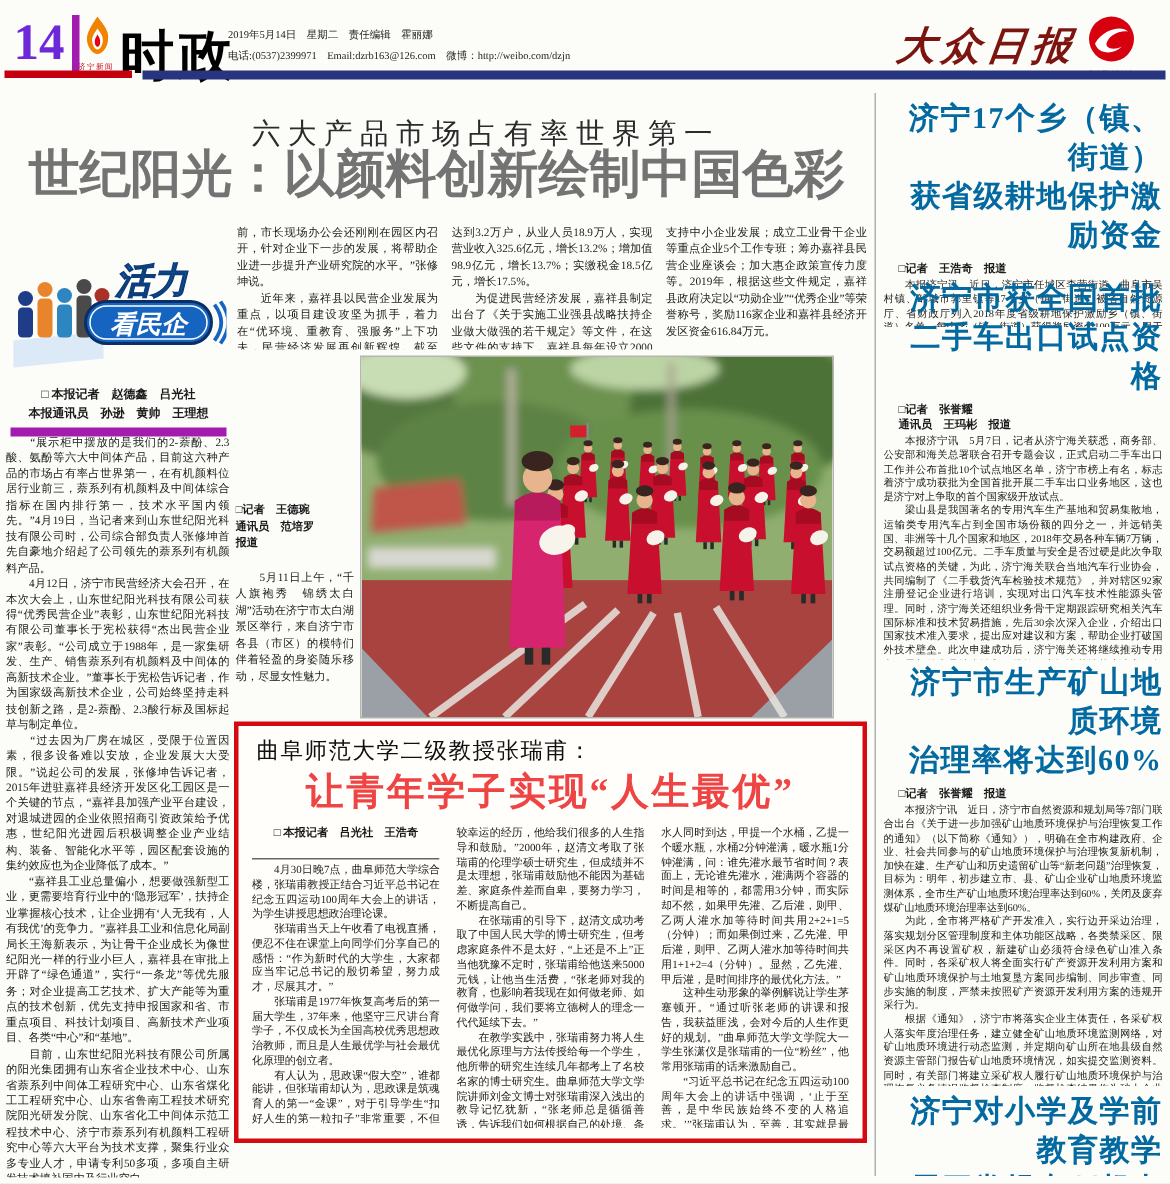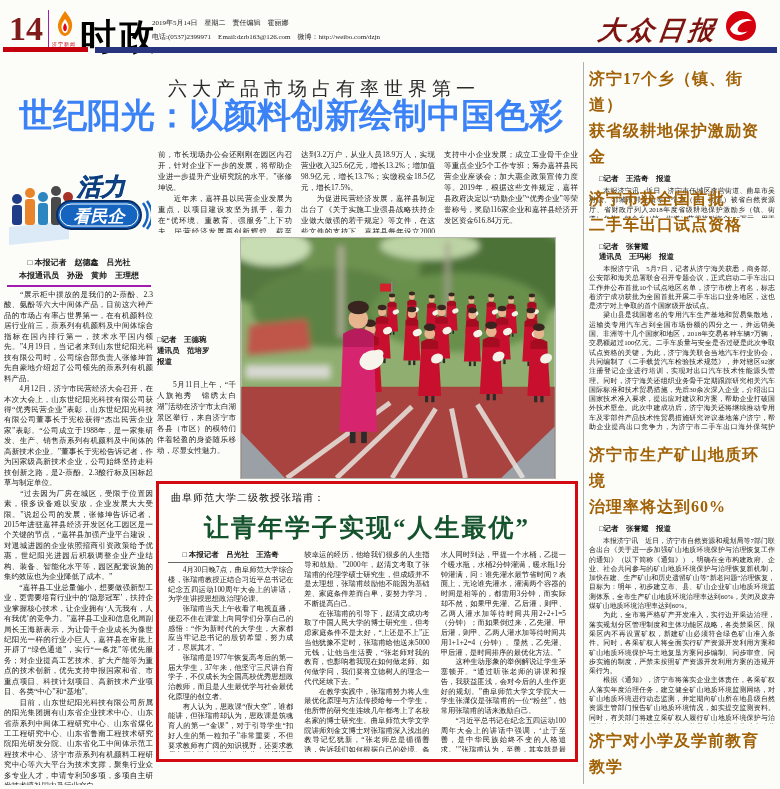--- a/index.html
+++ b/index.html
@@ -1,62 +1,62 @@
 <!DOCTYPE html>
 <html><head>
 <meta charset="utf-8">
 <style>
   html,body{margin:0;padding:0;background:#e9e7e2;}
   .page{position:relative;width:780px;height:789px;background:#fcfcf9;overflow:hidden;
         font-family:"Liberation Serif","DejaVu Serif",serif;color:#1a1a1a;}
   
   .pageno{position:absolute;left:4px;top:10px;width:44px;height:38px;text-align:center;
-          font:700 34px "Liberation Serif",serif;color:#7f1d1d;border-right:1px solid #a21caf;}
+          font:700 34px "Liberation Serif",serif;color:#6d28d9;border-right:5px solid #a21caf;}
   .flame{position:absolute;left:55px;top:11px;}
   .edition{position:absolute;left:52px;top:41px;font-size:5px;color:#c40010;letter-spacing:1px;}
   .section{position:absolute;left:80px;top:13px;font-family:"Liberation Sans","DejaVu Sans",sans-serif;
            font-weight:900;font-size:36px;letter-spacing:3px;color:#000;}
   .dateline{position:absolute;left:152px;top:18px;font-size:7px;color:#222;}
   .contactline{position:absolute;left:152px;top:32px;font-size:7px;color:#222;}
   .paper{position:absolute;right:62px;top:13px;font-size:26px;font-weight:700;font-style:italic;
          color:#7c1410;letter-spacing:4px;transform:skewX(-7deg);}
   .badge{position:absolute;right:20px;top:9px;}
   .bar-red{position:absolute;left:3px;top:47px;width:85px;height:5px;background:#c4000f;}
   .bar-blue{position:absolute;left:95px;top:47px;width:682px;height:6px;background:#26357e;}
   .vsep-right{position:absolute;left:583px;top:62px;height:722px;width:1px;background:#b0b0b0;}
   
   .kicker{position:absolute;left:168px;top:76px;font-size:19px;letter-spacing:5px;color:#2b2b2b;}
   .headline{position:absolute;left:2px;top:93px;width:578px;text-align:center;
-            font-family:"Liberation Sans","DejaVu Sans",sans-serif;font-weight:900;font-size:34px;color:#3b82f6;}
+            font-family:"Liberation Sans","DejaVu Sans",sans-serif;font-weight:900;font-size:34px;color:#737373;}
   .midcols{position:absolute;left:158px;top:149px;width:420px;height:84px;display:flex;gap:9px;overflow:hidden;justify-content:space-between;}
   .midcol{flex:1;font-size:7.5px;line-height:11px;text-align:justify;white-space:pre-line;overflow:hidden;}
   .promo{position:absolute;left:5px;top:161px;}
   .lead-byline{position:absolute;left:7px;top:256px;width:144px;text-align:center;font-size:8px;font-weight:700;
-               line-height:13px;border-bottom:2px solid #a21caf;padding-bottom:3px;}
+               line-height:13px;border-bottom:6px solid #a21caf;padding-bottom:3px;}
   .lead-body{position:absolute;left:4px;top:290px;width:149px;height:495px;font-size:7.5px;line-height:10.45px;
              text-align:justify;white-space:pre-line;overflow:hidden;}
   
   .photo-frame{position:absolute;left:240px;top:237px;width:316px;height:242px;border:1px solid #b5b5b0;box-sizing:border-box;}
   .photo-caption{position:absolute;left:157px;top:334px;width:79px;height:141px;font-size:7.5px;line-height:11px;overflow:hidden;}
   .cap-byline{font-weight:700;white-space:pre-line;}
   .cap-text{white-space:pre-line;text-align:justify;margin-top:12px;}
   
   .feature{position:absolute;left:156px;top:481px;width:422px;height:281px;border:3px solid #d40a12;box-sizing:border-box;background:#fffefb;}
-  .feature-kicker{position:absolute;left:12px;top:7px;font-size:10px;letter-spacing:1px;color:#101010;}
+  .feature-kicker{position:absolute;left:12px;top:7px;font-size:15px;letter-spacing:1px;color:#101010;}
   .feature-title{position:absolute;left:0;top:27px;width:100%;text-align:center;font-weight:700;font-size:25px;
-                 letter-spacing:2px;color:#14532d;}
+                 letter-spacing:2px;color:#ef4444;}
   .feature-cols{position:absolute;left:9px;top:66px;width:398px;height:202px;display:flex;gap:11px;overflow:hidden;}
   .fcol{flex:1;overflow:hidden;}
-  .f-byline{font-size:7.5px;font-weight:700;text-align:center;border-bottom:1px solid #666;padding-bottom:2px;margin-bottom:2px;}
+  .f-byline{font-size:7.5px;font-weight:700;text-align:center;border-bottom:1px solid #666;padding-bottom:12px;margin-bottom:2px;}
   .fbody{font-size:7.3px;line-height:9.75px;text-align:justify;white-space:pre-line;}
   
   .rail{position:absolute;left:589px;top:60px;width:186px;height:726px;}
   .r-art{position:absolute;left:0;width:186px;overflow:hidden;}
-  .r-title{font-size:16px;line-height:26px;font-weight:700;letter-spacing:1px;text-align:left;
-           white-space:pre-line;color:#a16207;}
+  .r-title{font-size:20px;line-height:26px;font-weight:700;letter-spacing:1px;text-align:right;
+           white-space:pre-line;color:#0369a1;}
   .r-byline{font-size:7.5px;font-weight:700;margin:4px 0 2px 10px;line-height:10px;white-space:pre-line;}
   .r-body{font-size:6.9px;line-height:9.3px;text-align:justify;white-space:pre-line;overflow:hidden;}
   #r-a1{top:6px;height:152px;}
   #r-a2{top:126px;height:254px;}
   #r-a3{top:382px;height:282px;}
   #r-a4{top:668px;height:56px;}
 </style>
 </head>
 <body>
 

